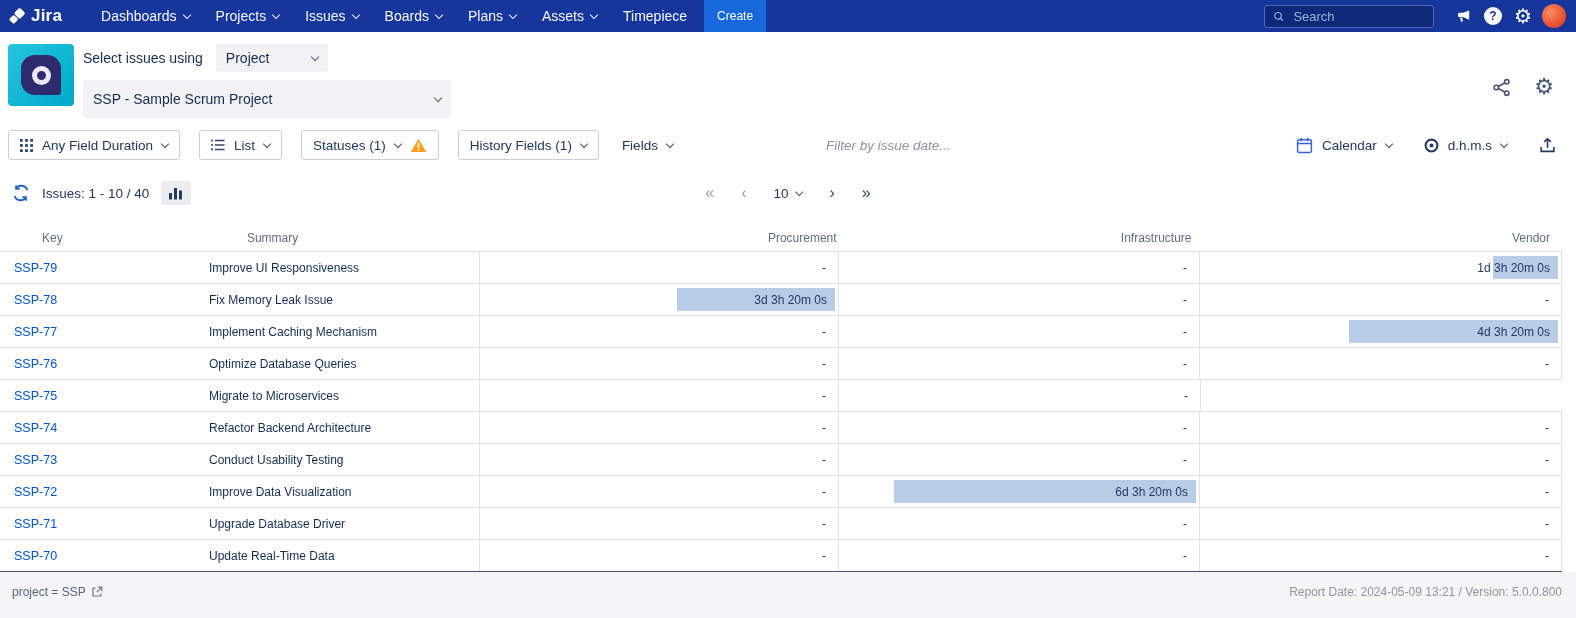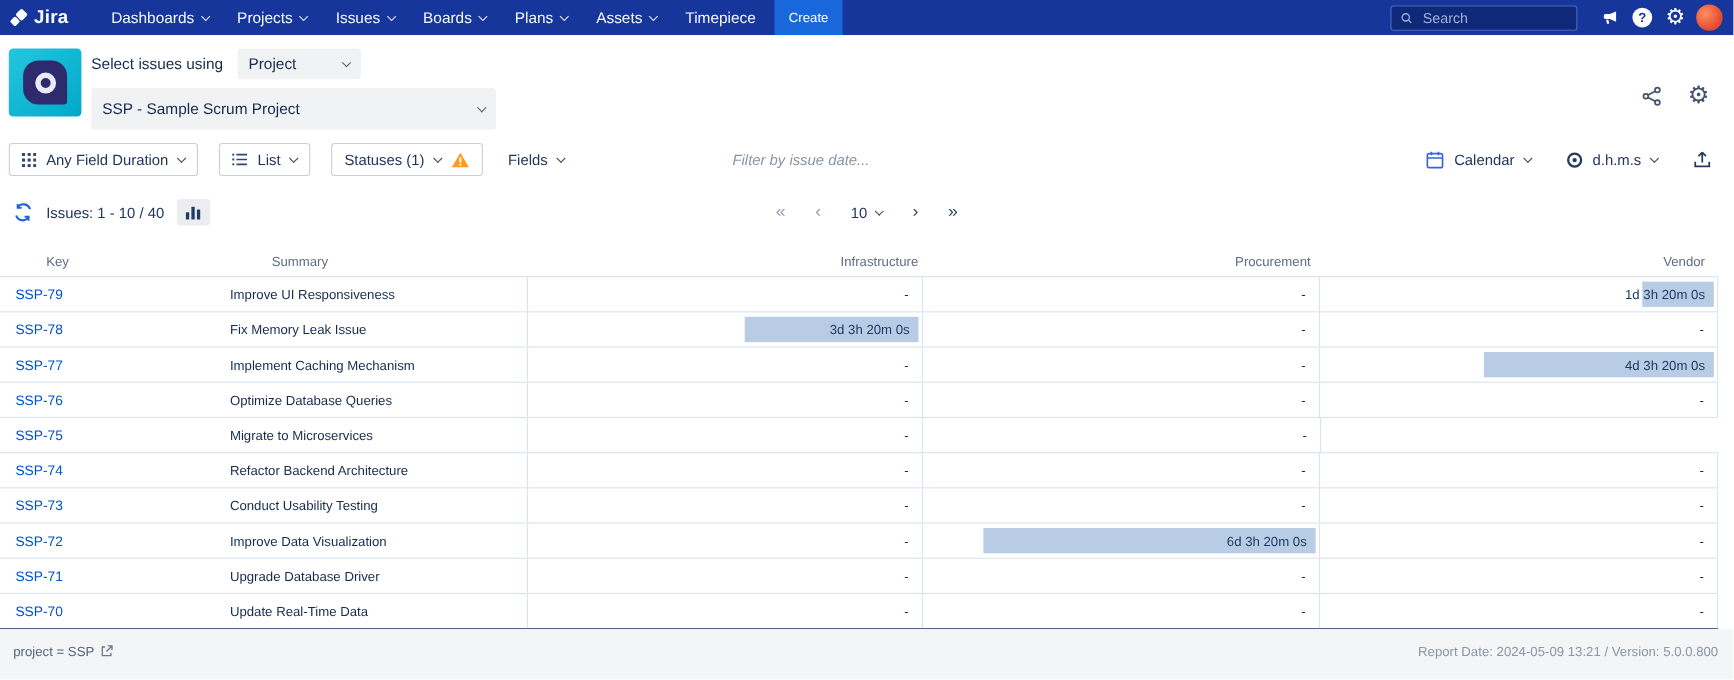--- a/index.html
+++ b/index.html
@@ -215,20 +215,24 @@
   <div class="tbtn">
     <span>Statuses (1)</span>
     <i class="chev"></i>
     <svg width="17" height="15" viewBox="0 0 16 14">
       <path d="M8 .8 15.3 13.2 H.7z" fill="#FF9C1D"></path>
       <rect x="7.2" y="4.6" width="1.6" height="4.4" fill="#fff"></rect>
       <rect x="7.2" y="10.2" width="1.6" height="1.7" fill="#fff"></rect>
     </svg>
   </div>
 
+  <div class="tbtn">
+    <span>History Fields (1)</span>
+    <i class="chev"></i>
+  </div>
 
   <div class="tbtn plain">
     <span>Fields</span>
     <i class="chev"></i>
   </div>
 
   <input class="filter-input" type="text" placeholder="Filter by issue date..." style="">
 
   <div class="toolbar-right">
     <div class="tbtn plain">
@@ -281,22 +285,22 @@
     </div>
     <span class="pager">›</span>
     <span class="pager">»</span>
   </div>
 </div>
 
 <div class="table">
   <div class="thead">
     <div class="th th-key">Key</div>
     <div class="th th-summary">Summary</div>
+    <div class="th th-r th-w2">Procurement</div>
     <div class="th th-r th-w1">Infrastructure</div>
-    <div class="th th-r th-w2">Procurement</div>
     <div class="th th-r th-w3">Vendor</div>
   </div>
   <div id="tbody">
       <div class="tr">
         <div class="td td-key">
           <a class="key-link" href="#">SSP-79</a>
         </div>
         <div class="td td-summary">Improve UI Responsiveness</div>
         <div class="td td-dur w1">
           <span class="dash">-</span>

